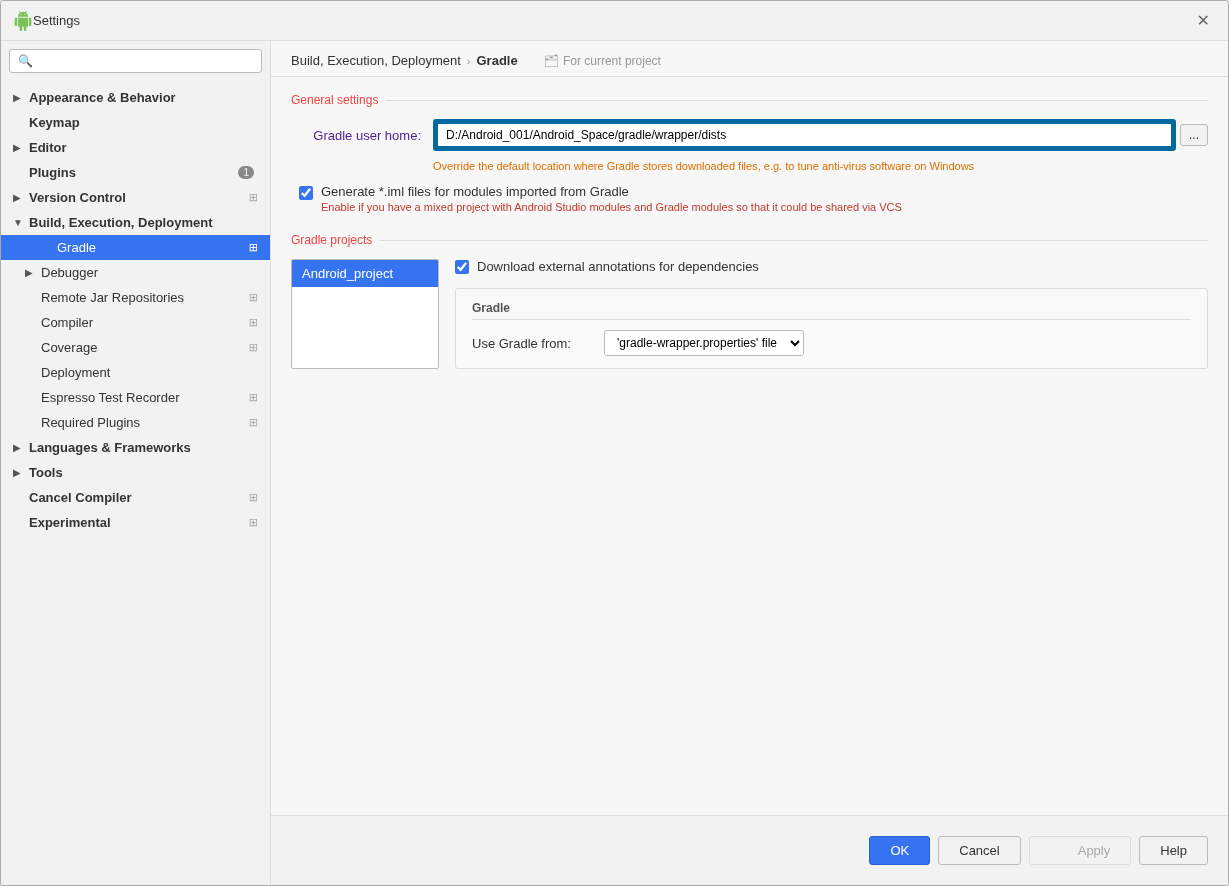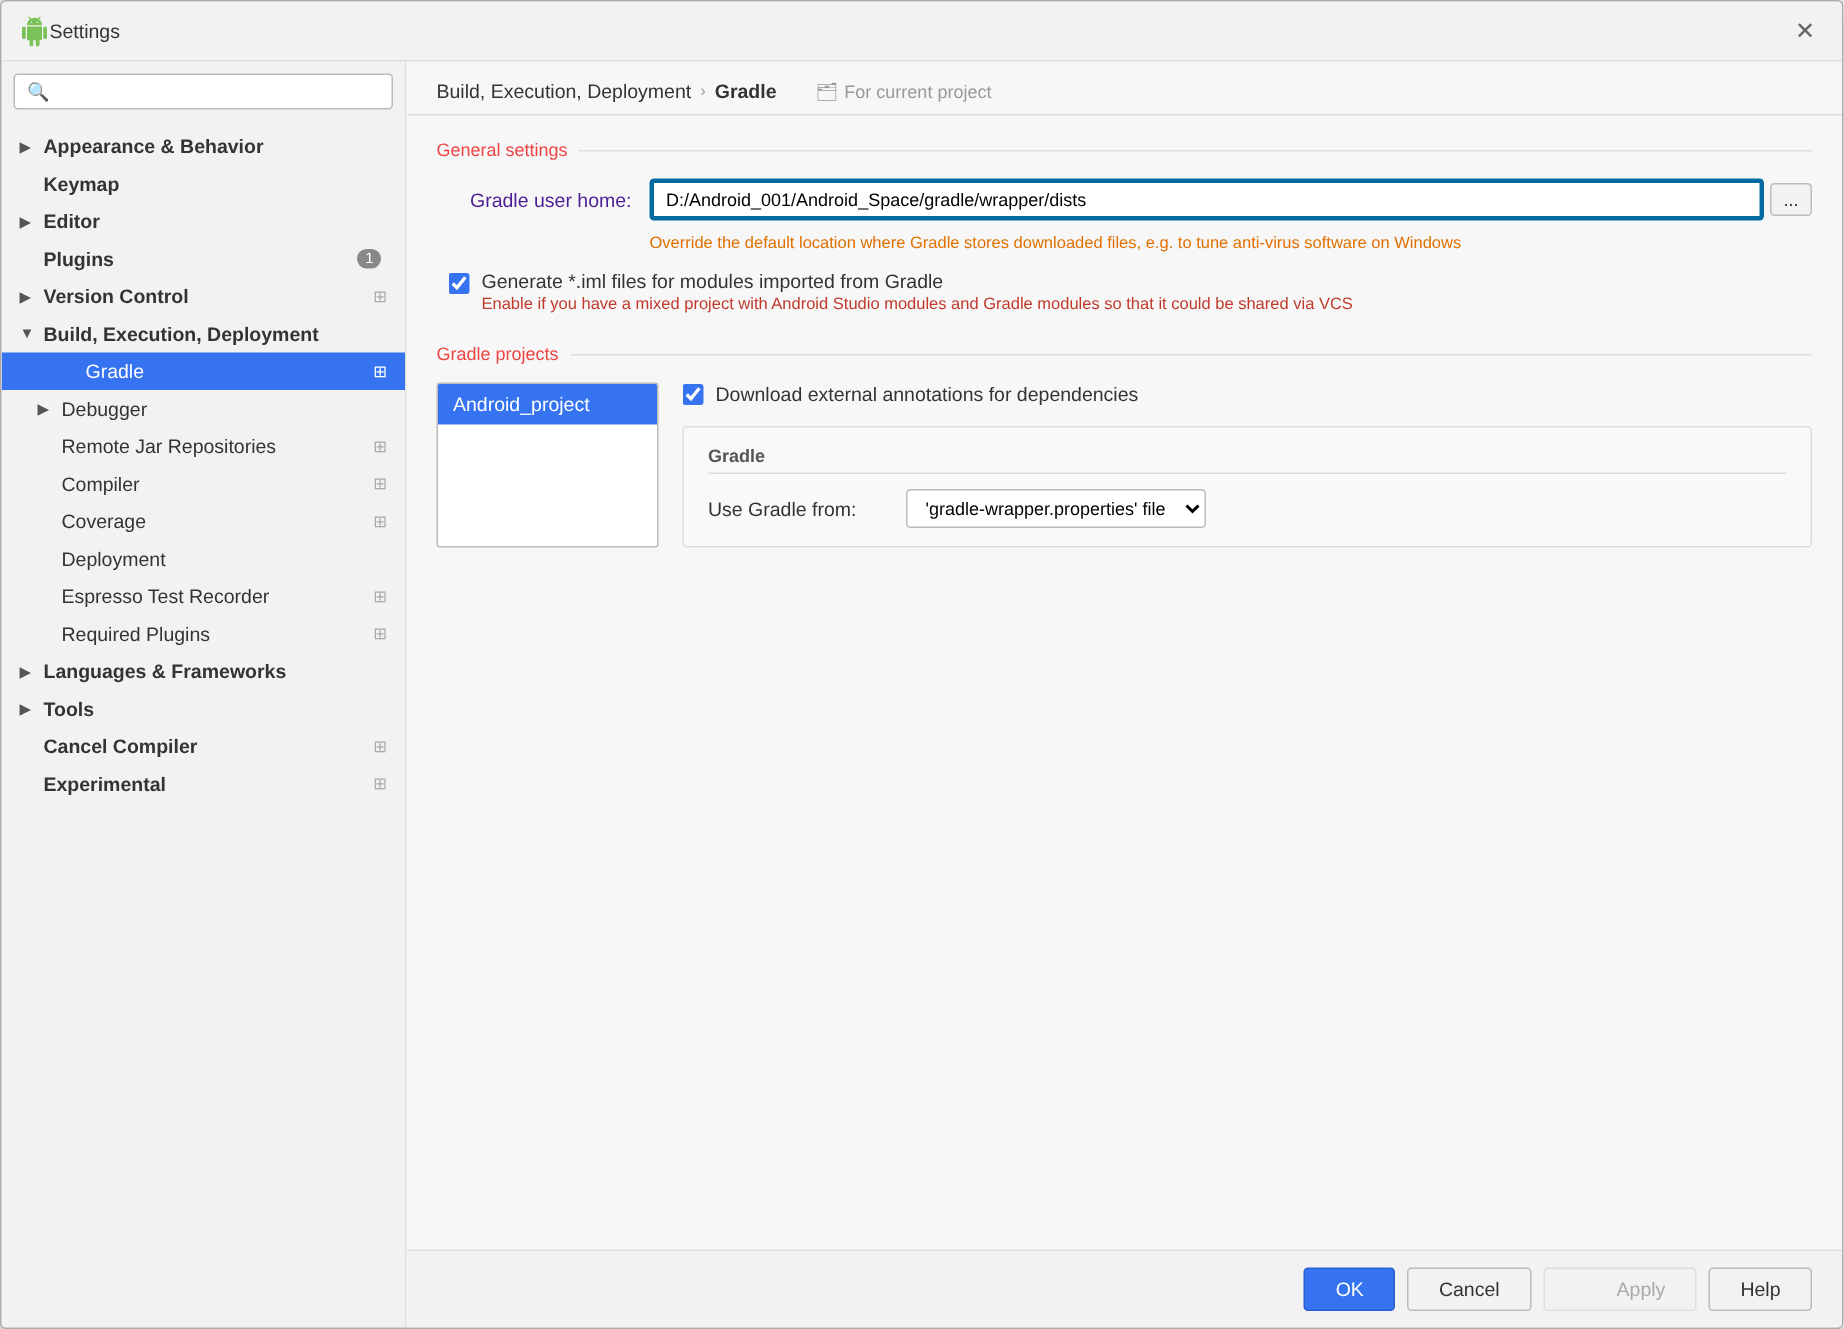--- a/index.html
+++ b/index.html
@@ -180,21 +180,21 @@
     }
     .field-input-group {
       display: flex;
       align-items: center;
       gap: 4px;
       flex: 1;
     }
     .text-input {
       flex: 1;
       padding: 4px 8px;
-      border: 3px solid #0369a1;
+      border: 5px solid #0369a1;
       border-radius: 3px;
       font-size: 12px;
       background: white;
       outline: none;
     }
     .browse-btn {
       padding: 3px 8px;
       border: 1px solid #bbb;
       border-radius: 3px;
       background: #f2f2f2;
@@ -287,21 +287,21 @@
       border: 1px solid #bbb;
       border-radius: 3px;
       font-size: 12px;
       background: white;
       outline: none;
       min-width: 200px;
       cursor: pointer;
     }
     
     .bottom-bar {
-      height: 52px;
+      height: 70px;
       background: #f2f2f2;
       border-top: 1px solid #ddd;
       display: flex;
       align-items: center;
       justify-content: flex-end;
       padding: 0 20px;
       gap: 8px;
       flex-shrink: 0;
     }
     .btn {

